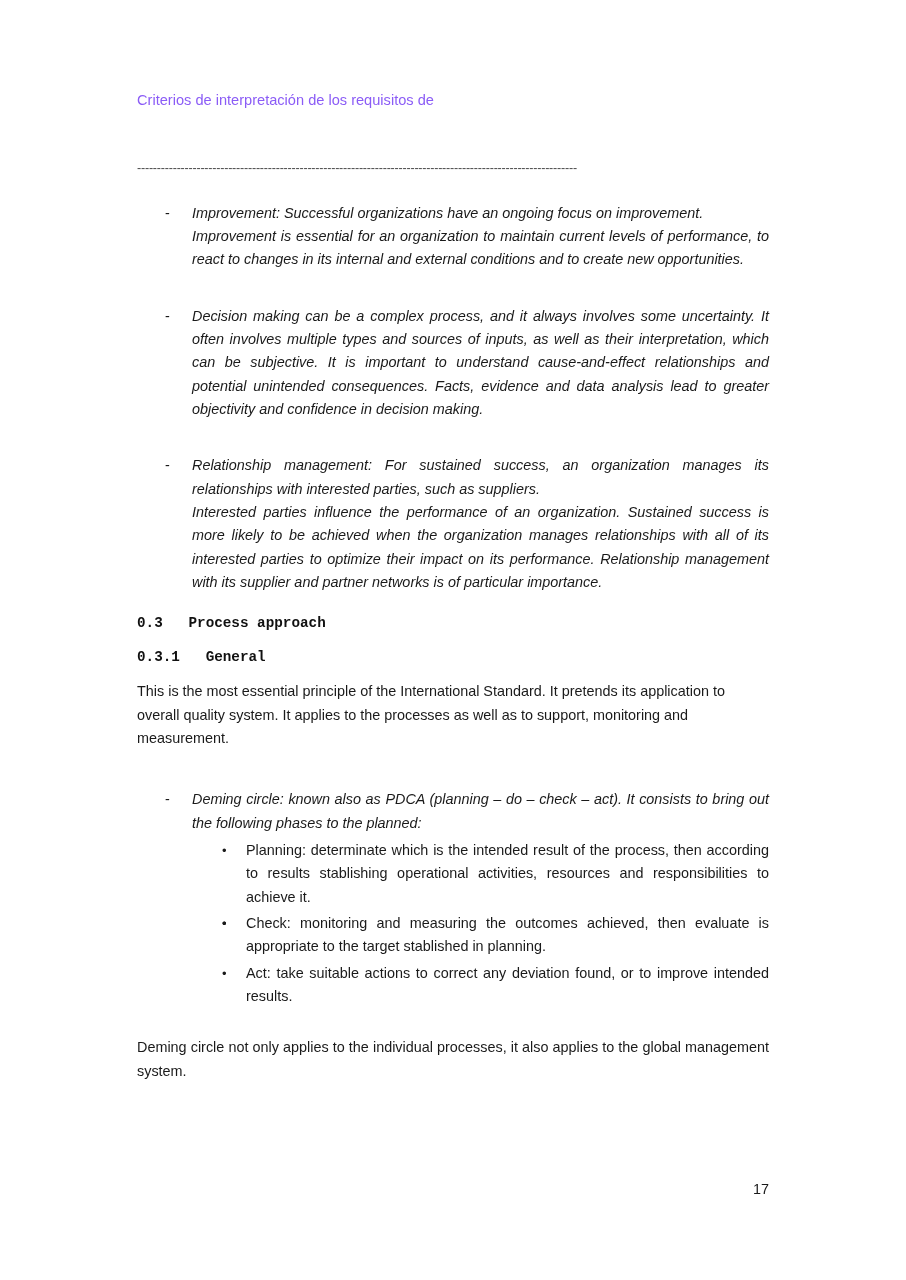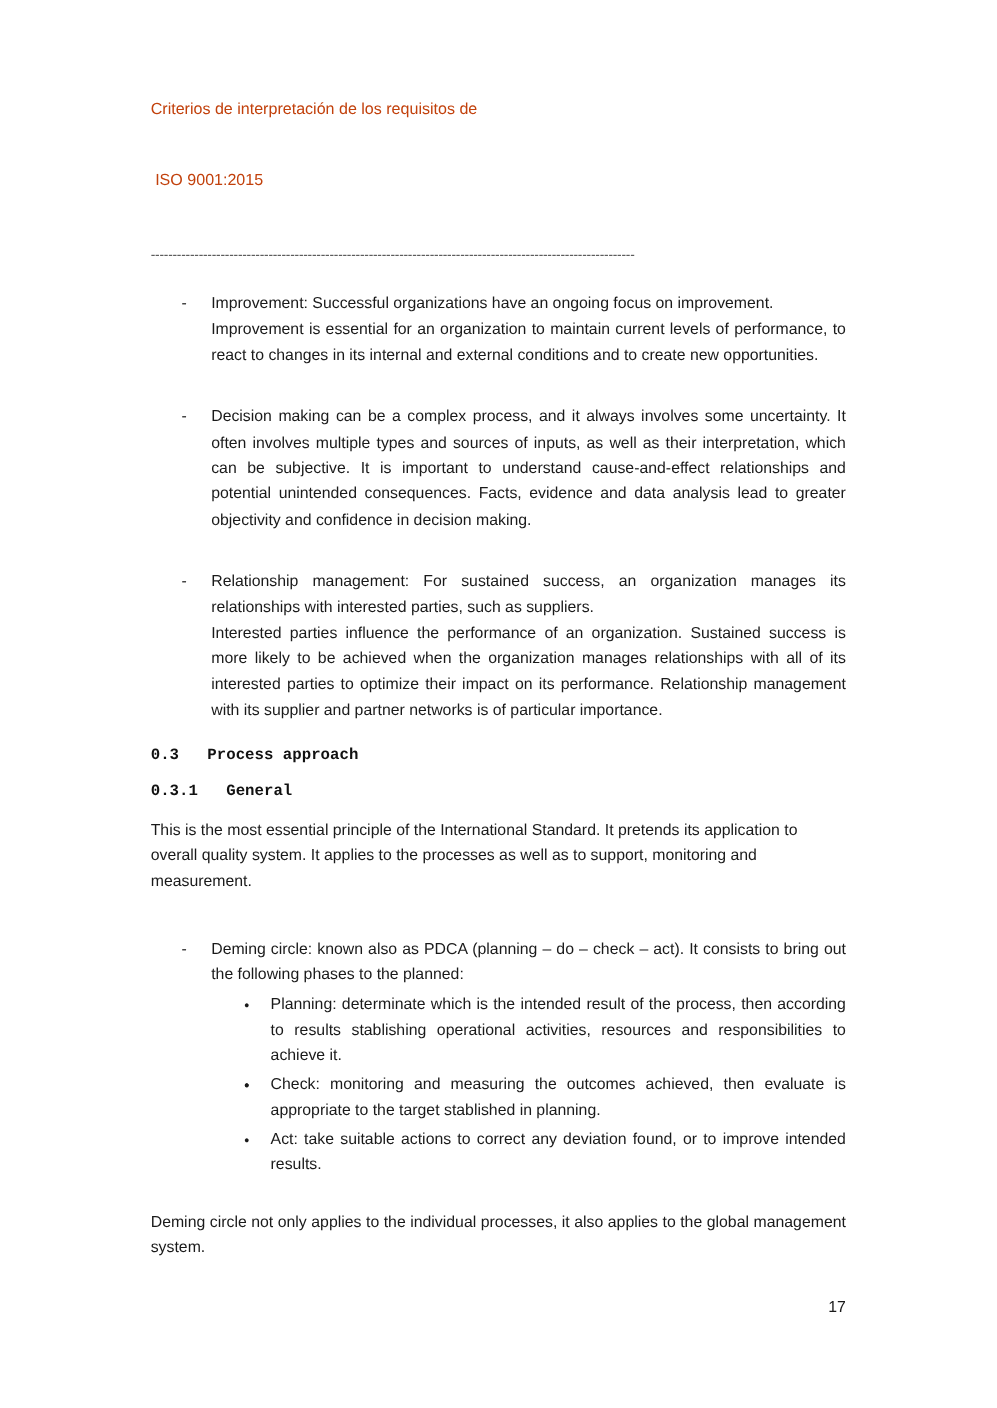--- a/index.html
+++ b/index.html
@@ -24,21 +24,21 @@
     left: 137px;
     top: 0;
     width: 632px;
   }
 
   
   .doc-header {
     padding-top: 48px;
     font-size: 14.6px;
     line-height: 1.45;
-    color: #c2410c;
+    color: #8b5cf6;
     white-space: pre;
   }
   .doc-header .hline { display: block; }
 
   .rule {
     margin-top: 8px;
     font-size: 12.5px;
     line-height: 1;
     letter-spacing: -0.2px;
     color: #4a4a4a;
@@ -68,21 +68,21 @@
   }
   .dash-item:first-child { margin-top: 0; }
   .dash-item .marker {
     position: absolute;
     left: 28px;
     top: 0;
     font-size: 14.4px;
     line-height: 1.62;
     color: #1a1a1a;
   }
-  .dash-item p.para { text-align: justify; }
+  .dash-item p.para { text-align: justify; font-style: italic; }
   .dash-item p.para.last-line,
   p.para.ragged { text-align: left; }
 
   
   .sub-list { margin-top: 4px; }
   .bullet-item {
     position: relative;
     padding-left: 109px;
     margin-top: 3px;
   }
@@ -117,21 +117,20 @@
   }
 </style>
 </head>
 <body>
 
 <div class="page">
   <div class="content">
 
     <div class="doc-header">
       <span class="hline">Criterios de interpretación de los requisitos de</span>
-      <span class="hline"> ISO 9001:2015</span>
     </div>
 
     <div class="rule">---------------------------------------------------------------------------------------------------------------</div>
 
     <div class="gap-sm"></div>
 
     <div class="dash-item">
       <span class="marker">-</span>
       <p class="para ragged">Improvement: Successful organizations have an ongoing focus on improvement.</p>
       <p class="para">Improvement is essential for an organization to maintain current levels of performance, to react to changes in its internal and external conditions and to create new opportunities.</p>

